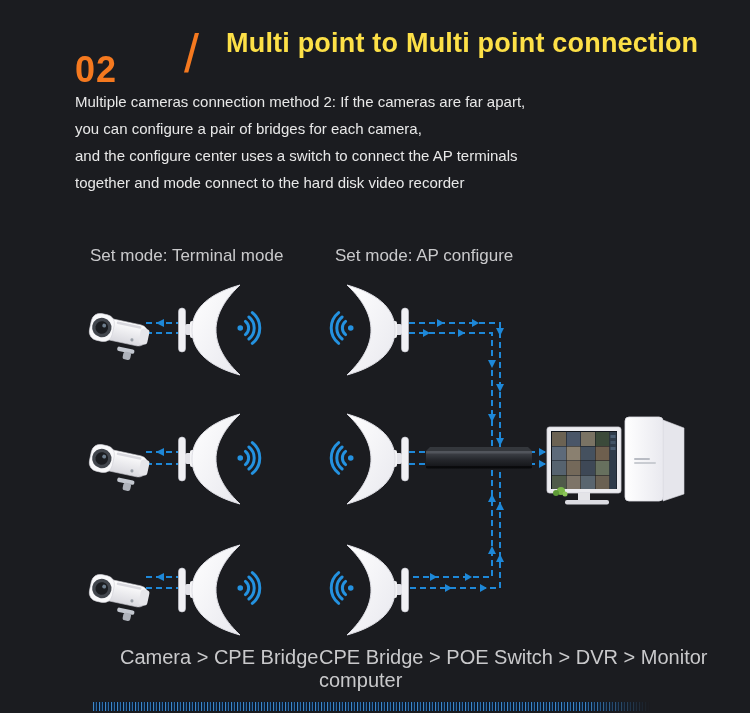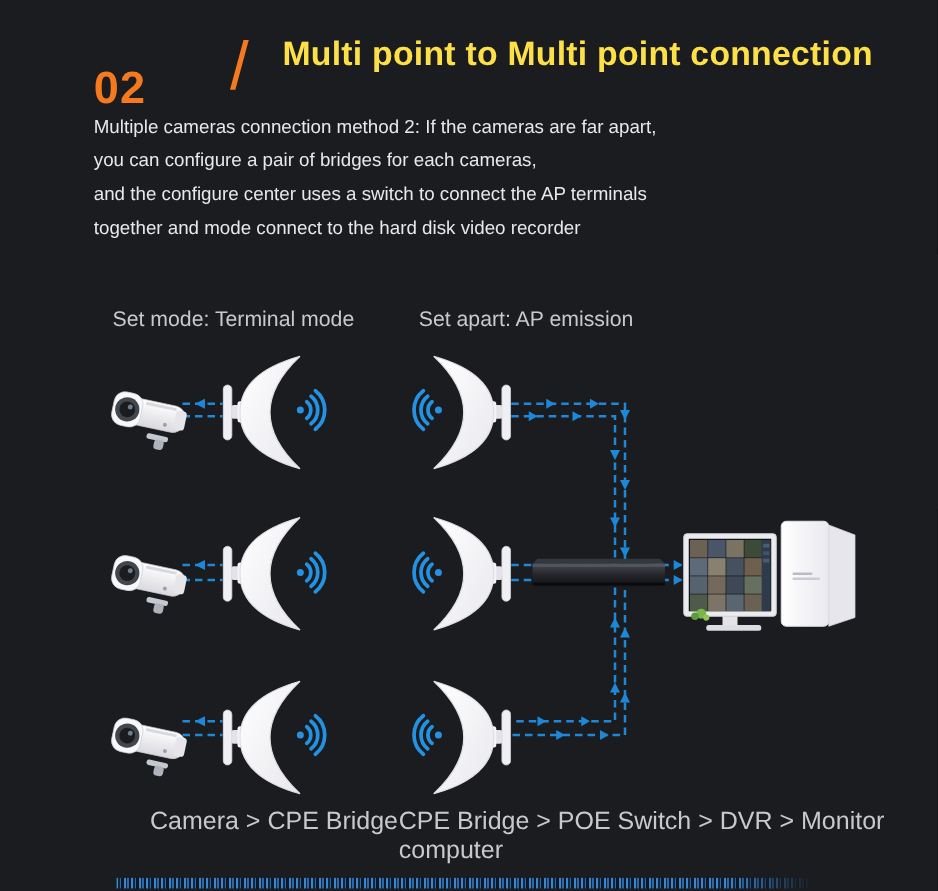--- a/index.html
+++ b/index.html
@@ -41,27 +41,27 @@
 <body>
 
 <div class="page">
 
   <span class="abs hdr-number">02</span>
   <span class="abs hdr-slash">/</span>
   <span class="abs hdr-title">Multi point to Multi point connection</span>
 
   <div class="abs desc">
     <div>Multiple cameras connection method 2: If the cameras are far apart,</div>
-    <div>you can configure a pair of bridges for each cameras,</div>
+    <div>you can configure a pair of bridges for each camera,</div>
     <div>and the configure center uses a switch to connect the AP terminals</div>
     <div>together and mode connect to the hard disk video recorder</div>
   </div>
 
   <div class="abs set-label l">Set mode: Terminal mode</div>
-  <div class="abs set-label r">Set apart: AP emission</div>
+  <div class="abs set-label r">Set mode: AP configure</div>
 
   <svg class="abs diagram" viewBox="0 0 750 420" xmlns="http://www.w3.org/2000/svg">
     <defs>
       <linearGradient id="camBody" x1="0" y1="0" x2="0" y2="1">
         <stop offset="0" stop-color="#ffffff"></stop>
           <stop offset="1" stop-color="#d9d9df"></stop>
       </linearGradient>
       <linearGradient id="dishGrad" x1="0" y1="0" x2="1" y2="1">
         <stop offset="0" stop-color="#ffffff"></stop>
           <stop offset="1" stop-color="#e8e8ee"></stop>

